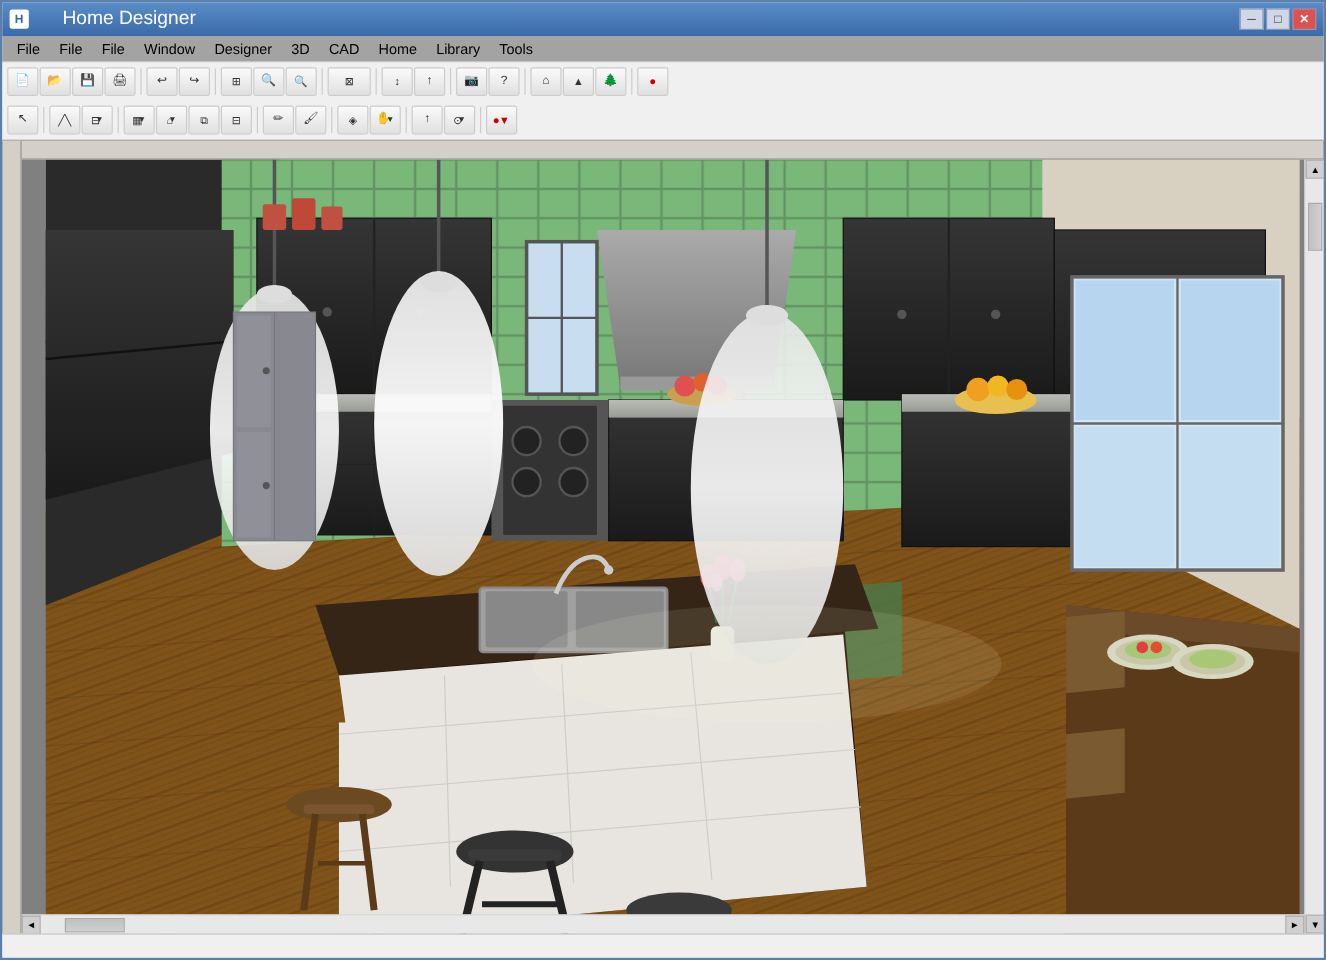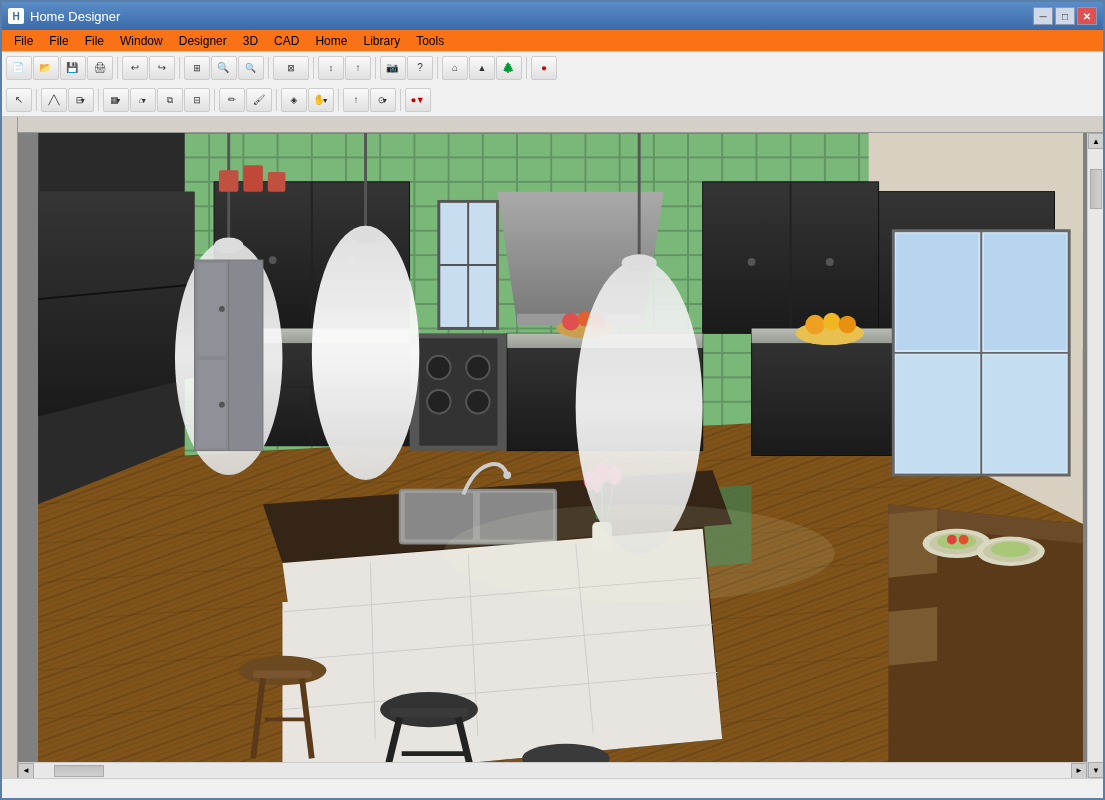--- a/index.html
+++ b/index.html
@@ -42,22 +42,23 @@
       align-items: center;
       justify-content: center;
       font-size: 10px;
       color: #3a6ba8;
       font-weight: bold;
       flex-shrink: 0;
     }
 
     .title-text {
       flex: 1;
-      font-size: 13px;
+      font-size: 16px;
       font-weight: normal;
+      margin-left: 22px;
     }
 
     .window-controls {
       display: flex;
       gap: 2px;
     }
 
     .win-btn {
       width: 20px;
       height: 18px;
@@ -69,21 +70,21 @@
       align-items: center;
       justify-content: center;
       cursor: pointer;
       font-weight: bold;
     }
 
     .win-btn.close { background: #e05050; color: white; }
 
     
     .menu-bar {
-      background: #f97316;
+      background: #a3a3a3;
       height: 22px;
       display: flex;
       align-items: center;
       padding: 0 4px;
       border-bottom: 1px solid #ccc;
       flex-shrink: 0;
     }
 
     .menu-item {
       padding: 2px 8px;

